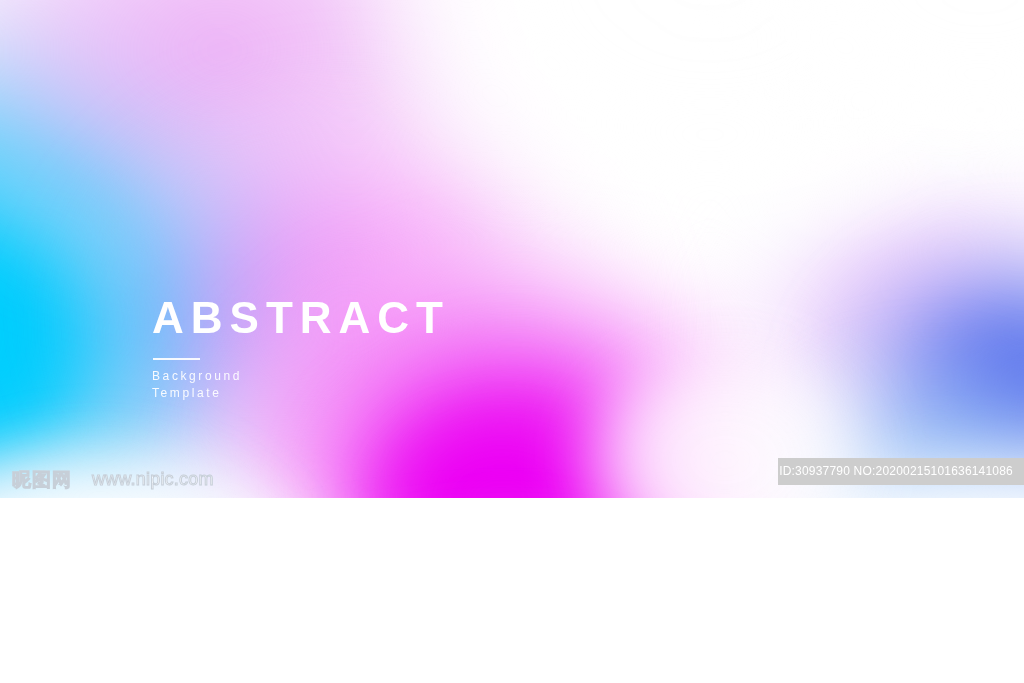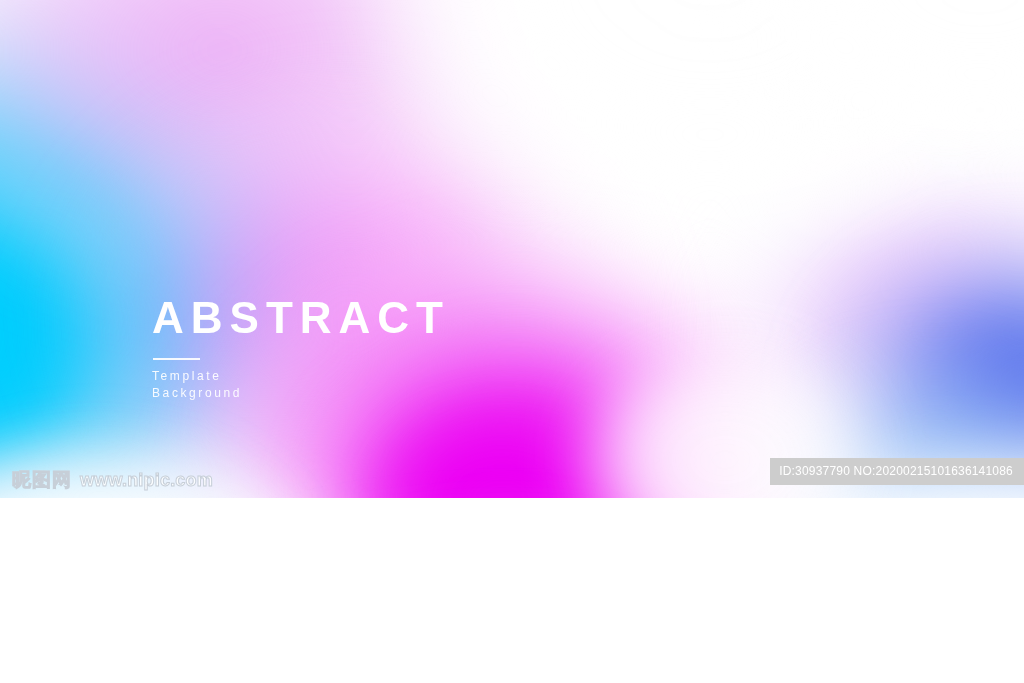--- a/index.html
+++ b/index.html
@@ -243,52 +243,52 @@
     color: rgba(255,255,255,0.93);
     white-space: nowrap;
   }
 
   
   .wm-logo {
     position: absolute;
     left: 12px;
     bottom: 9px;
     display: flex;
-    align-items: flex-end;
-    gap: 8px;
+    align-items: flex-start;
+    gap: 20px;
     user-select: none;
   }
   .wm-cjk {
     font-size: 19px;
     line-height: 1;
     font-weight: 700;
     letter-spacing: 1px;
     color: transparent;
     -webkit-text-stroke: 1px rgba(196,204,214,0.95);
     text-shadow: 0 0 1px rgba(255,255,255,0.85);
   }
   .wm-url {
     font-size: 18px;
     line-height: 1;
-    font-weight: 700;
+    font-weight: 400;
     letter-spacing: .2px;
     color: transparent;
     -webkit-text-stroke: 1px rgba(196,204,214,0.95);
     text-shadow: 0 0 1px rgba(255,255,255,0.85);
   }
   .wm-id {
     position: absolute;
     right: 0;
     bottom: 13px;
     background: #cdcdcd;
     color: #ffffff;
     font-size: 12px;
     line-height: 1;
     letter-spacing: .2px;
-    padding: 7px 11px 8px 9px;
+    padding: 7px 11px 8px 1px;
     white-space: nowrap;
     user-select: none;
   }
 </style>
 </head>
 <body>
 
 <div id="stage">
 
   <div class="mesh">
@@ -309,22 +309,22 @@
     <div class="void v-top"></div>
     <div class="void v-topright"></div>
     <div class="void v-left"></div>
     <div class="void v-bottomright"></div>
     <div class="void v-bottomgap"></div>
   </div>
 
   <div class="copy">
     <h1 class="title">ABSTRACT</h1>
     <div class="rule"></div>
+    <p class="subtitle">Background</p>
     <p class="subtitle">Template</p>
-    <p class="subtitle">Background</p>
   </div>
 
   <div class="wm-logo">
     <span class="wm-cjk">昵图网</span>
     <span class="wm-url">www.nipic.com</span>
   </div>
 
   <div class="wm-id">ID:30937790 NO:20200215101636141086</div>
 
 </div>

